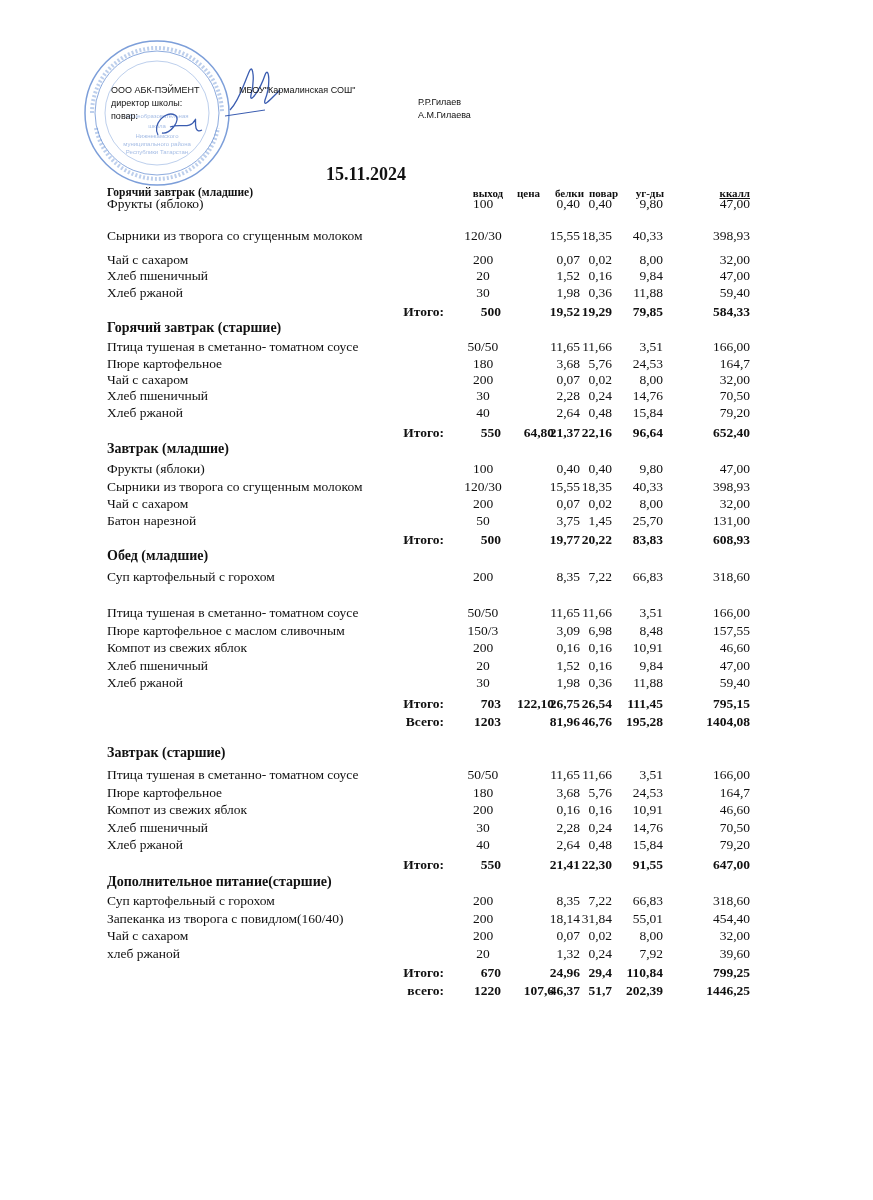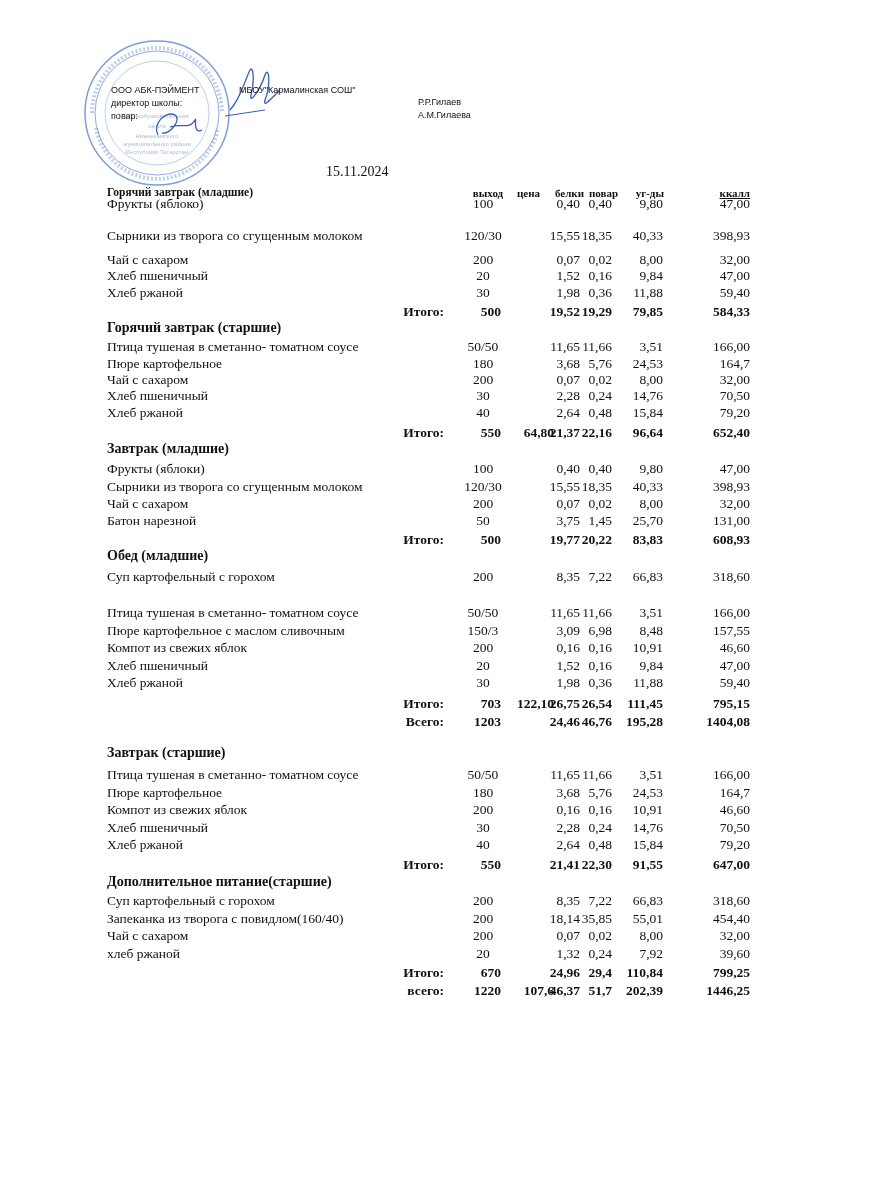--- a/index.html
+++ b/index.html
@@ -1,21 +1,21 @@
 <!DOCTYPE html>
 <html><head>
 <meta charset="utf-8">
 <style>
   html, body { margin:0; padding:0; background:#fff; }
   body { width:873px; height:1200px; position:relative; overflow:hidden;
          font-family:"Liberation Serif", serif; color:#111; }
   .stamp { position:absolute; left:82px; top:38px; width:150px; height:150px; }
   .hdr-sans { position:absolute; font-family:"Liberation Sans", sans-serif; font-size:9px; color:#111; }
   .b { font-weight:normal; }
-  .date { position:absolute; left:326px; top:164px; font-size:14px; font-weight:normal; }
+  .date { position:absolute; left:326px; top:164px; font-size:18px; font-weight:bold; }
   .row { position:absolute; left:0; width:873px; height:18px; font-size:13.5px; }
   .row span { position:absolute; white-space:nowrap; }
   .name { left:107px; }
   .lbl  { left:386px; width:58px; text-align:right; }
   .out  { left:450px; width:66px; text-align:center; }
   .price{ left:500px; width:54px; text-align:right; }
   .prot { left:540px; width:40px; text-align:right; }
   .fat  { left:572px; width:40px; text-align:right; }
   .carb { left:615px; width:48px; text-align:right; }
   .kcal { left:690px; width:60px; text-align:right; }
@@ -280,21 +280,21 @@
       <span class="price">122,10</span>
       <span class="prot">26,75</span>
       <span class="fat">26,54</span>
       <span class="carb">111,45</span>
       <span class="kcal">795,15</span>
     </div>
     <div class="row total" style="top: 714px;">
       <span class="lbl">Всего:</span>
       <span class="out">1203</span>
       <span class="price"></span>
-      <span class="prot">24,46</span>
+      <span class="prot">81,96</span>
       <span class="fat">46,76</span>
       <span class="carb">195,28</span>
       <span class="kcal">1404,08</span>
     </div>
     <div class="row section" style="top: 745px;">
       <span class="name">Завтрак (старшие)</span>
     </div>
     <div class="row" style="top: 767px;">
       <span class="name">Птица тушеная в сметанно- томатном соусе</span>
       <span class="out">50/50</span>
@@ -352,21 +352,21 @@
       <span class="out">200</span>
       <span class="prot">8,35</span>
       <span class="fat">7,22</span>
       <span class="carb">66,83</span>
       <span class="kcal">318,60</span>
     </div>
     <div class="row" style="top: 911px;">
       <span class="name">Запеканка из творога с повидлом(160/40)</span>
       <span class="out">200</span>
       <span class="prot">18,14</span>
-      <span class="fat">35,85</span>
+      <span class="fat">31,84</span>
       <span class="carb">55,01</span>
       <span class="kcal">454,40</span>
     </div>
     <div class="row" style="top: 928px;">
       <span class="name">Чай с сахаром</span>
       <span class="out">200</span>
       <span class="prot">0,07</span>
       <span class="fat">0,02</span>
       <span class="carb">8,00</span>
       <span class="kcal">32,00</span>

